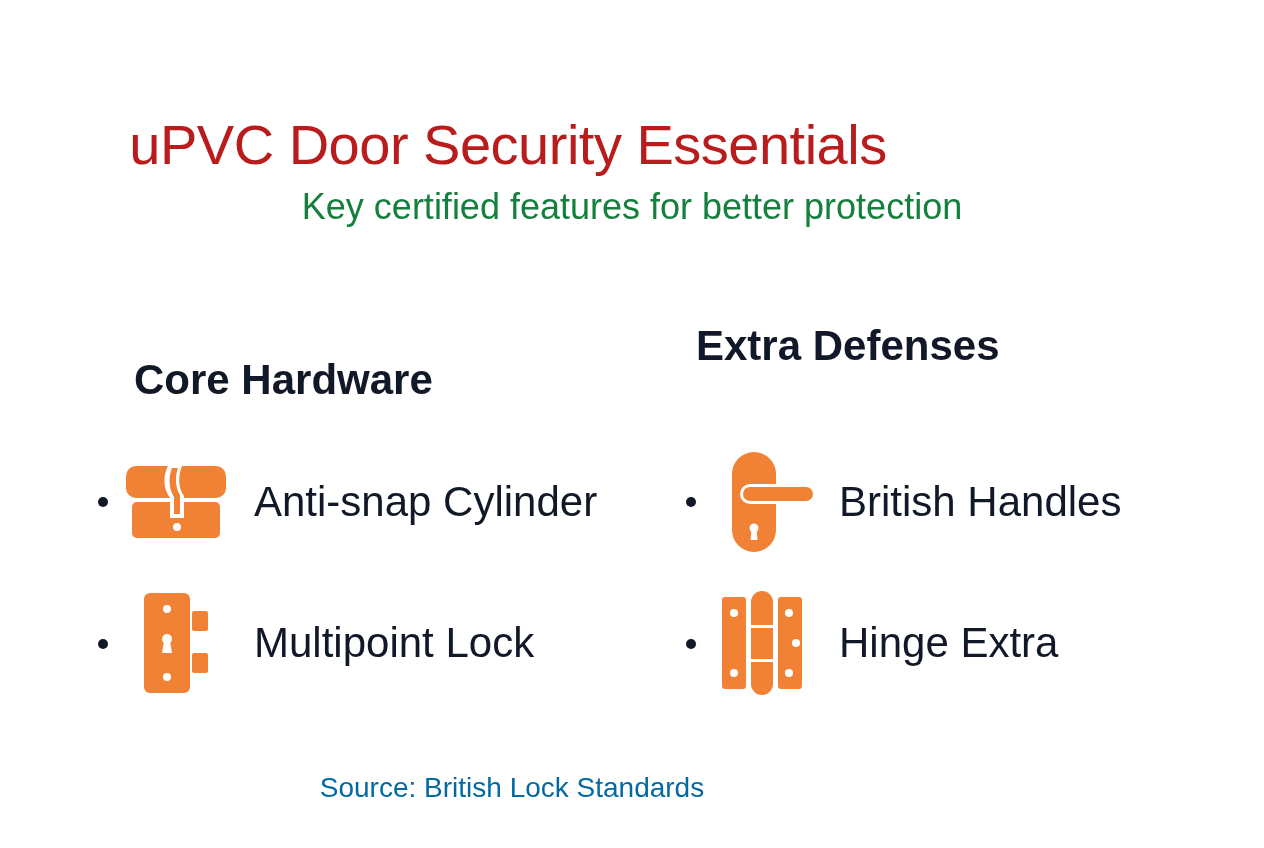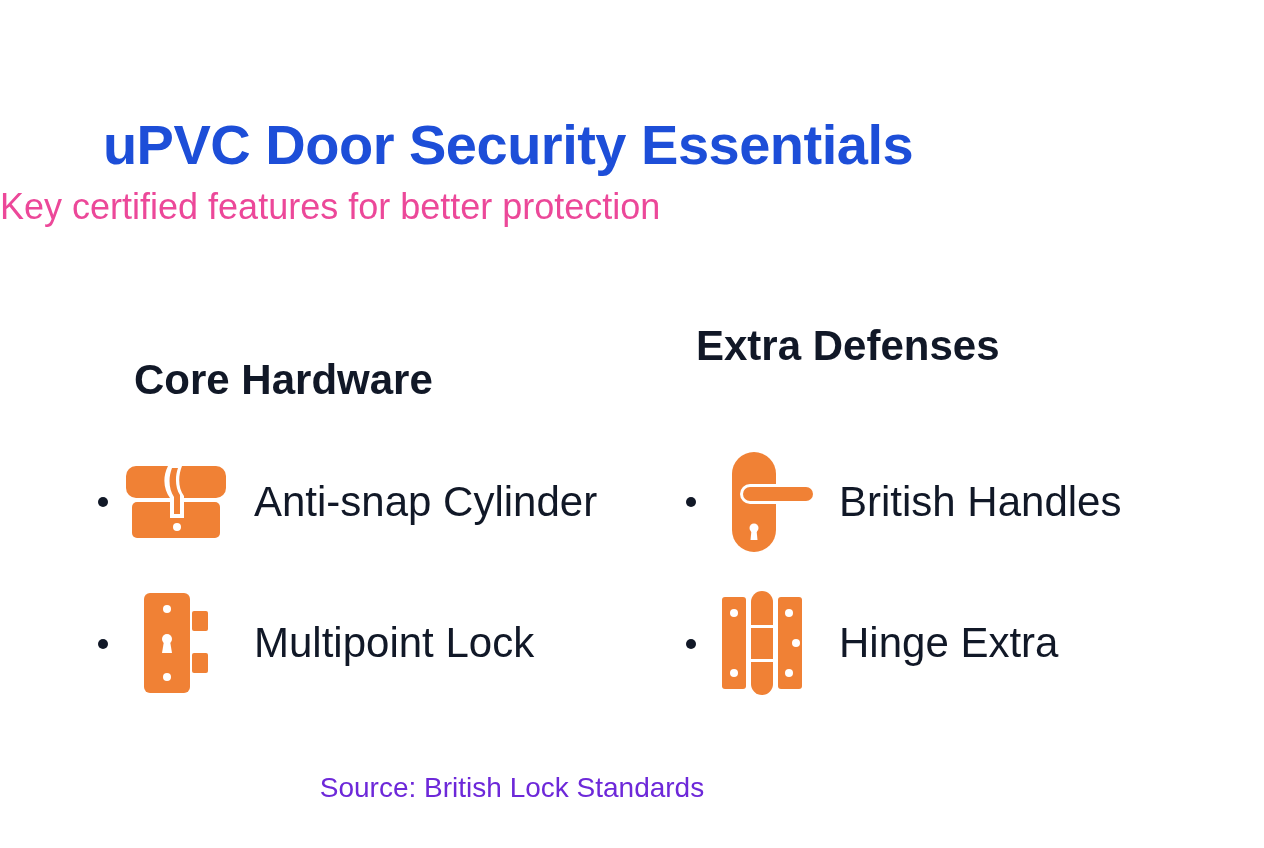--- a/index.html
+++ b/index.html
@@ -2,37 +2,37 @@
 <html><head>
   <meta charset="utf-8">
   <style>
     html, body { margin: 0; padding: 0; }
     body {
       width: 1264px; height: 848px; background: #ffffff; position: relative; overflow: hidden;
       font-family: "Liberation Sans", "DejaVu Sans", sans-serif; color: #111827;
     }
     .title {
       position: absolute; left: 0; width: 1016px; top: 110px; text-align: center;
-      font-size: 56px; font-weight: 700; letter-spacing: -0.5px; color: #1d4ed8; line-height: 70px;
+      font-size: 56px; font-weight: 400; letter-spacing: -0.5px; color: #b91c1c; line-height: 70px;
     }
     .subtitle {
-      position: absolute; left: 0; width: 1264px; top: 184px; 
-      font-size: 36px; font-weight: 400; color: #ec4899; line-height: 46px;
+      position: absolute; left: 0; width: 1264px; top: 184px; text-align: center;
+      font-size: 36px; font-weight: 400; color: #15803d; line-height: 46px;
     }
     .section-heading {
       position: absolute; top: 320px; font-size: 42px; font-weight: 700; color: #111827; line-height: 52px;
     }
     .bullet { width: 10px; height: 10px; border-radius: 50%; background: #111827; margin-right: 0; }
     .icon { position: absolute; }
     .item-label {
       position: absolute; font-size: 42px; font-weight: 400; color: #111827; line-height: 44px; white-space: nowrap;
     }
     .source {
       position: absolute; left: 0; width: 1024px; top: 770px; text-align: center;
-      font-size: 28px; color: #6d28d9; line-height: 36px;
+      font-size: 28px; color: #0369a1; line-height: 36px;
     }
   </style>
 </head>
 <body>
 
 <div class="title">uPVC Door Security Essentials</div>
 <div class="subtitle">Key certified features for better protection</div>
 
 <div class="section-heading" style="left:134px;margin-top:34px;">Core Hardware</div>
 

